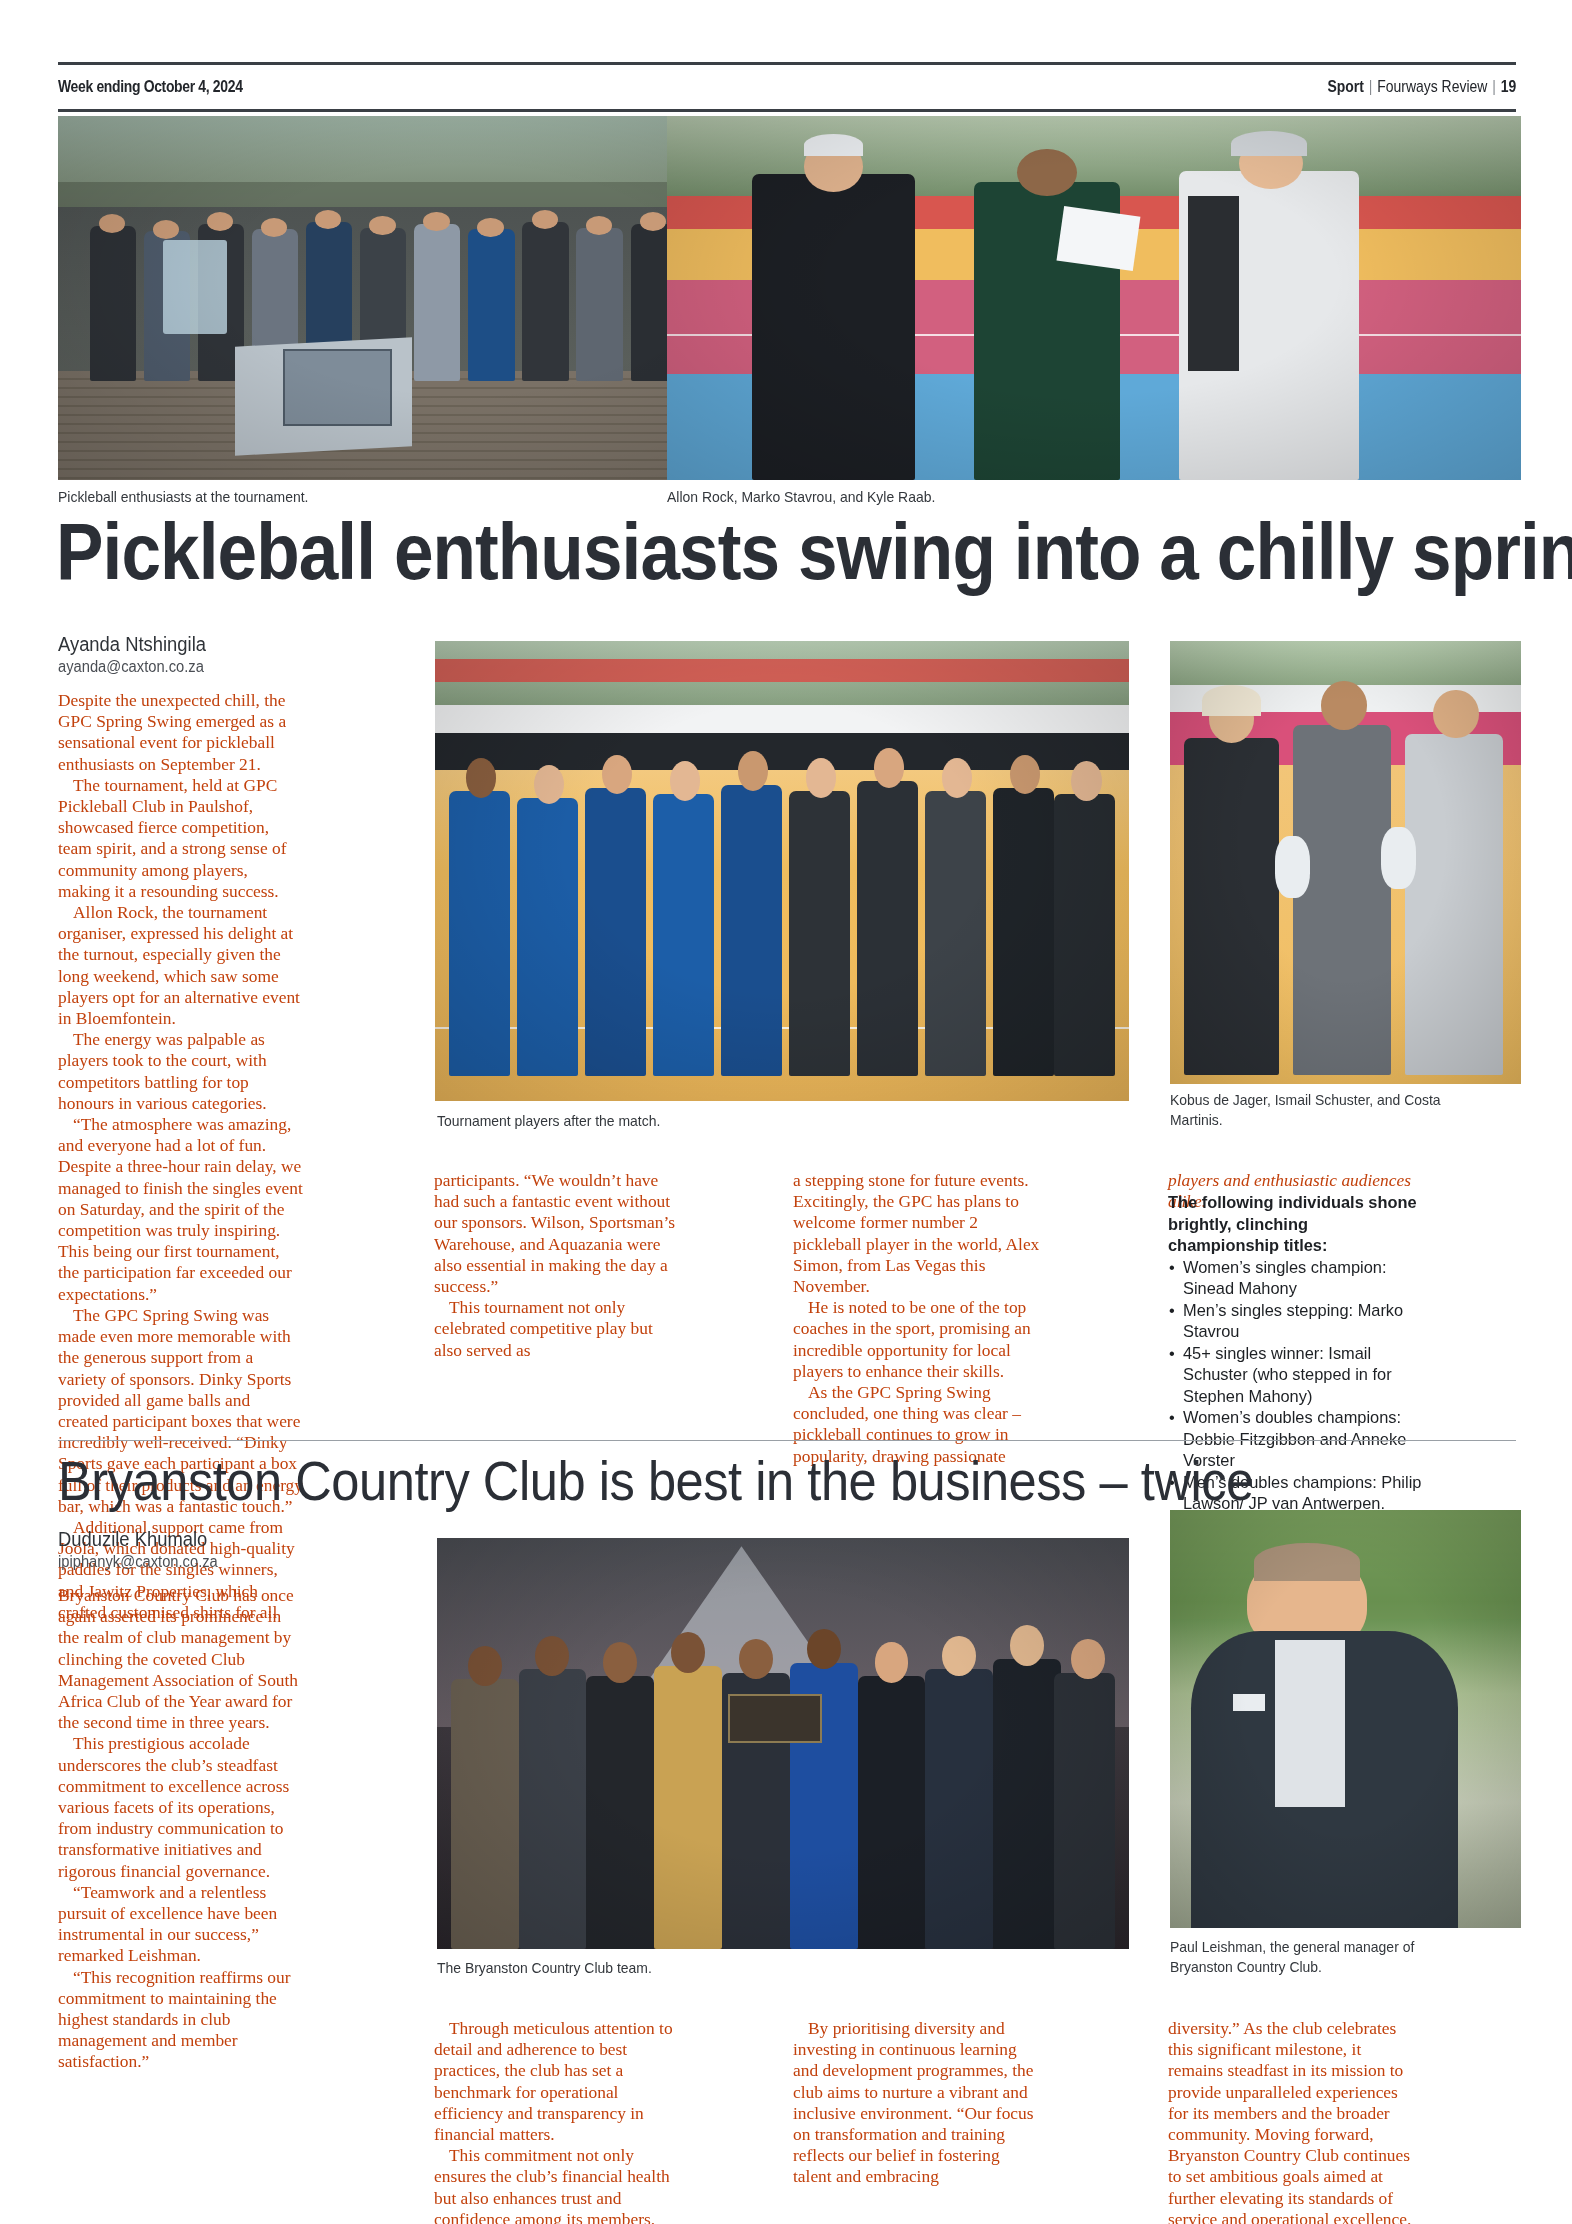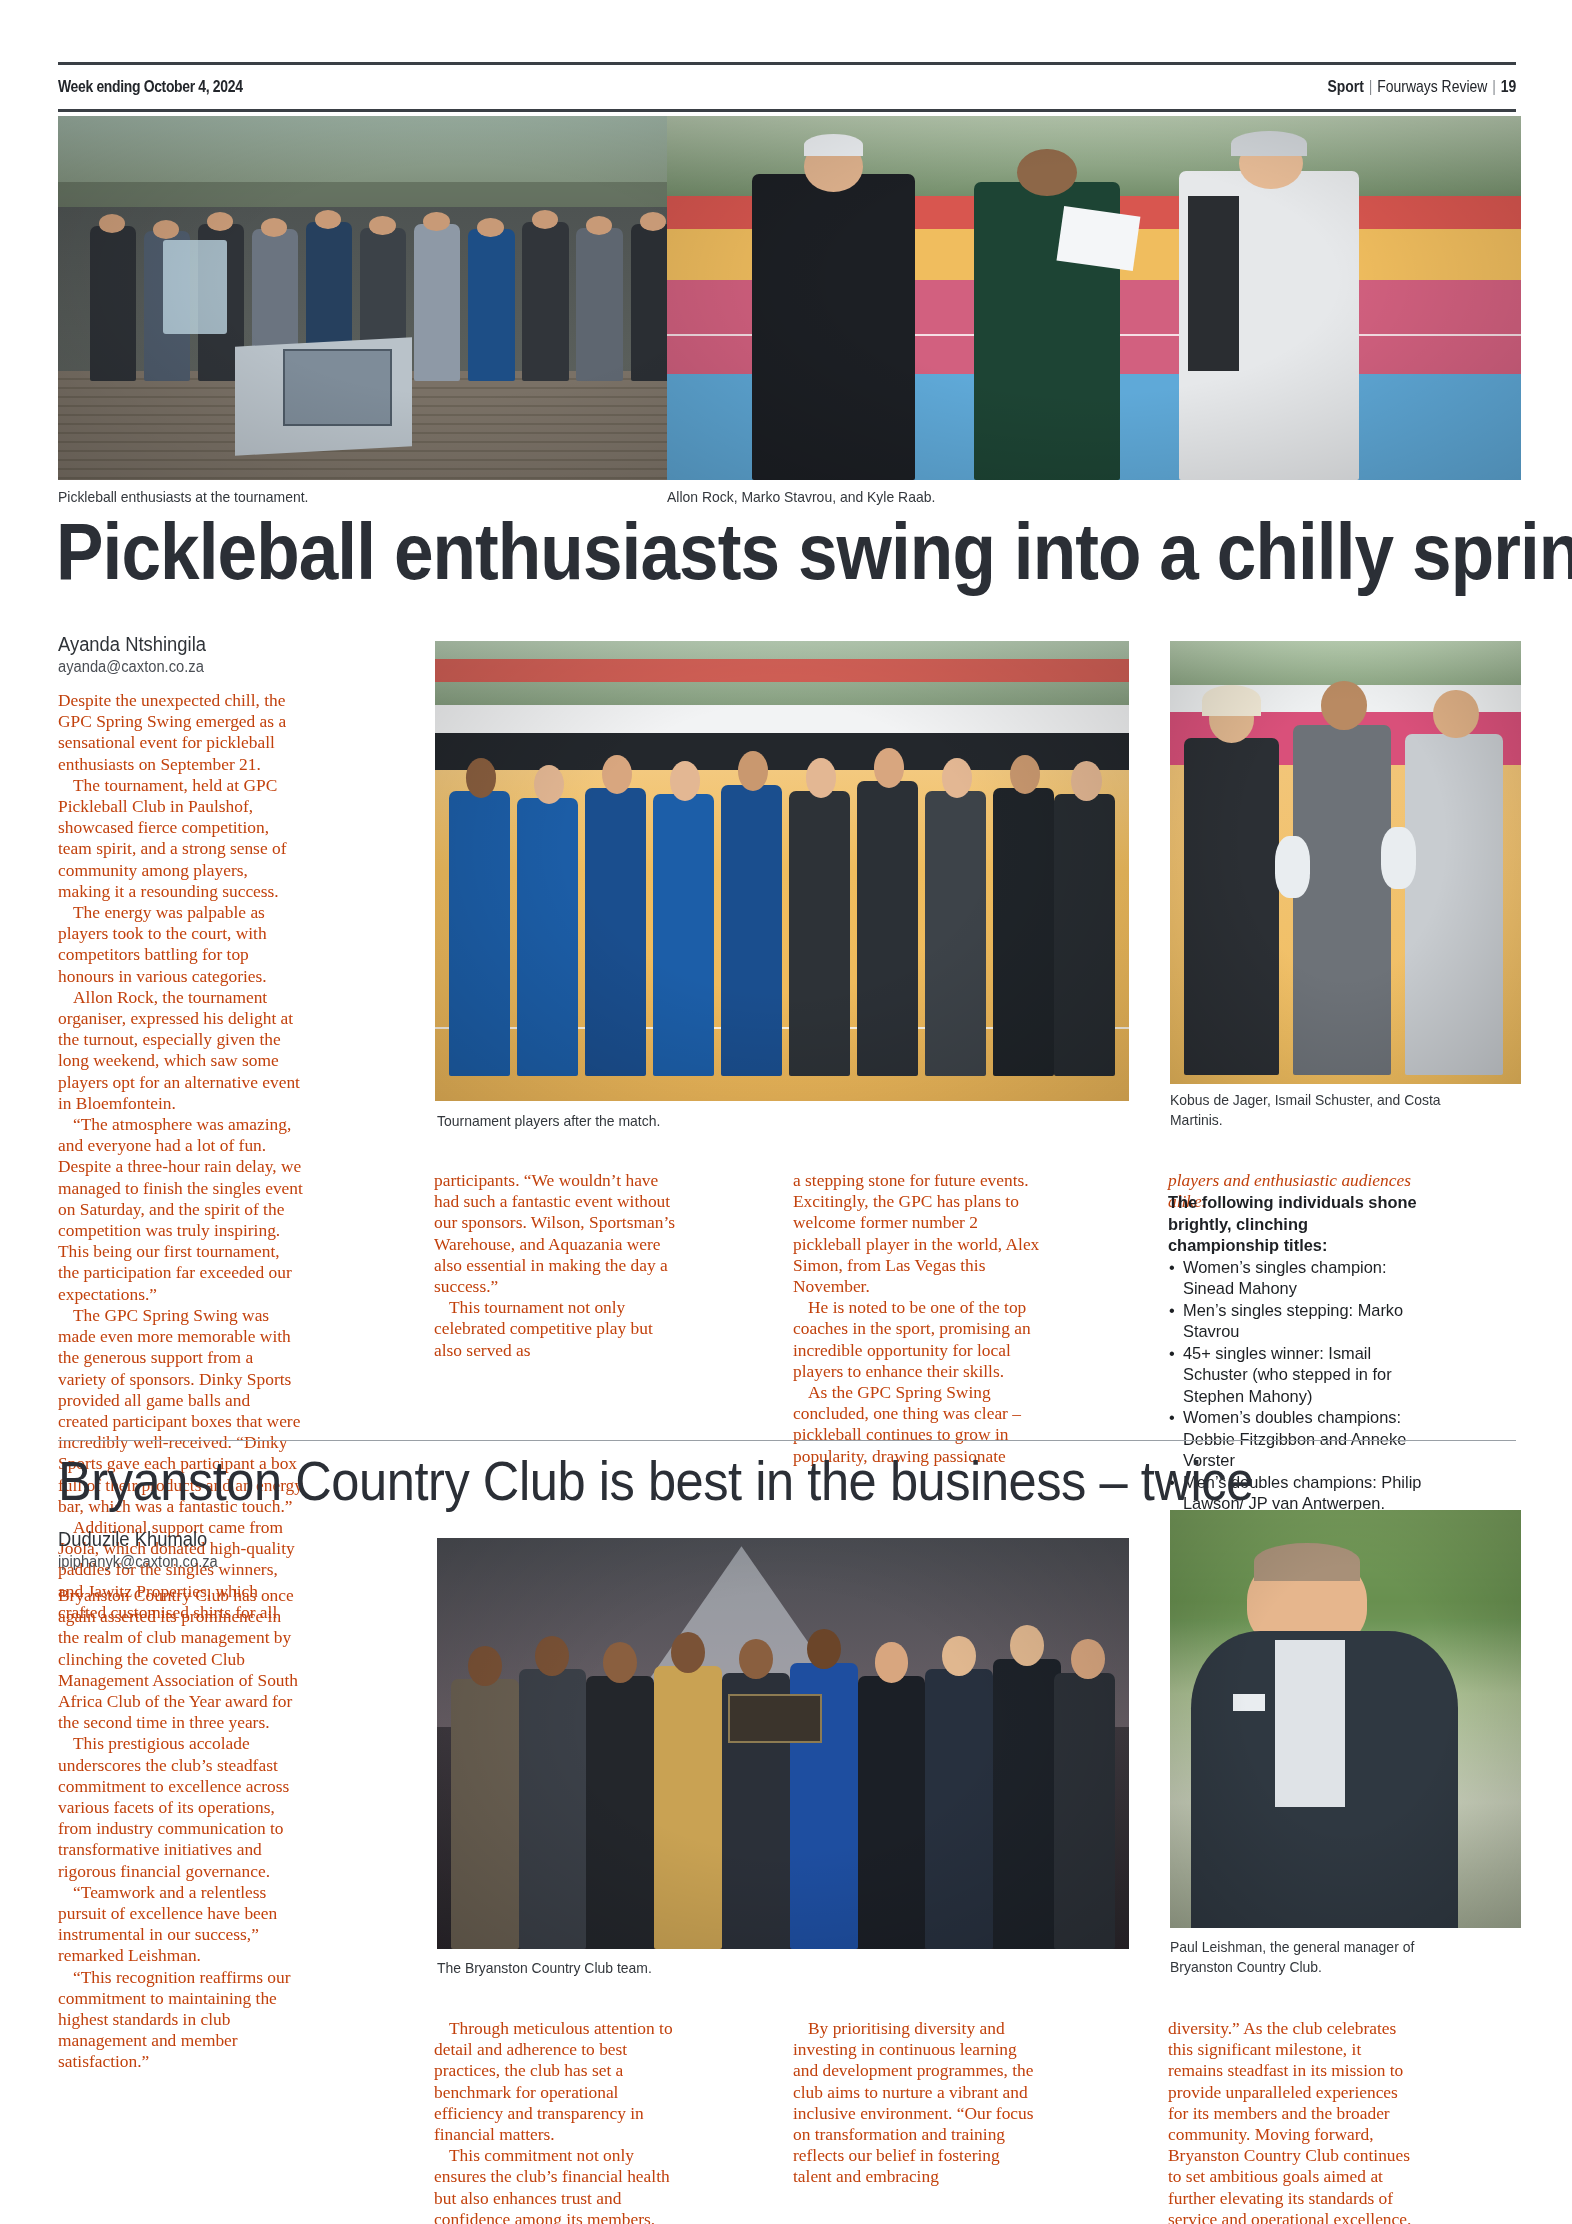--- a/index.html
+++ b/index.html
@@ -336,22 +336,22 @@
       <div class="vign"></div>
     </div>
   </div>
 
   <div class="caption" style="left:437px; top:1111px; width:600px;">Tournament players after the match.</div>
   <div class="caption" style="left:1170px; top:1090px; width:320px;">Kobus de Jager, Ismail Schuster, and Costa Martinis.</div>
 
   <div class="col" style="left:58px; top:690px; width:245px;">
     <p class="first">Despite the unexpected chill, the GPC Spring Swing emerged as a sensational event for pickleball enthusiasts on September 21.</p>
     <p>The tournament, held at GPC Pickleball Club in Paulshof, showcased fierce competition, team spirit, and a strong sense of community among players, making it a resounding success.</p>
+    <p>Allon Rock, the tournament organiser, expressed his delight at the turnout, especially given the long weekend, which saw some players opt for an alternative event in Bloemfontein.</p>
     <p>The energy was palpable as players took to the court, with competitors battling for top honours in various categories.</p>
-    <p>Allon Rock, the tournament organiser, expressed his delight at the turnout, especially given the long weekend, which saw some players opt for an alternative event in Bloemfontein.</p>
     <p>“The atmosphere was amazing, and everyone had a lot of fun. Despite a three-hour rain delay, we managed to finish the singles event on Saturday, and the spirit of the competition was truly inspiring. This being our first tournament, the participation far exceeded our expectations.”</p>
     <p>The GPC Spring Swing was made even more memorable with the generous support from a variety of sponsors. Dinky Sports provided all game balls and created participant boxes that were incredibly well-received. “Dinky Sports gave each participant a box full of their products and an energy bar, which was a fantastic touch.”</p>
     <p>Additional support came from Joola, which donated high-quality paddles for the singles winners, and Jawitz Properties, which crafted customised shirts for all</p>
   </div>
 
   <div class="col" style="left:434px; top:1170px; width:245px;">
     <p class="first">participants. “We wouldn’t have had such a fantastic event without our sponsors. Wilson, Sportsman’s Warehouse, and Aquazania were also essential in making the day a success.”</p>
     <p>This tournament not only celebrated competitive play but also served as</p>
   </div>
 

